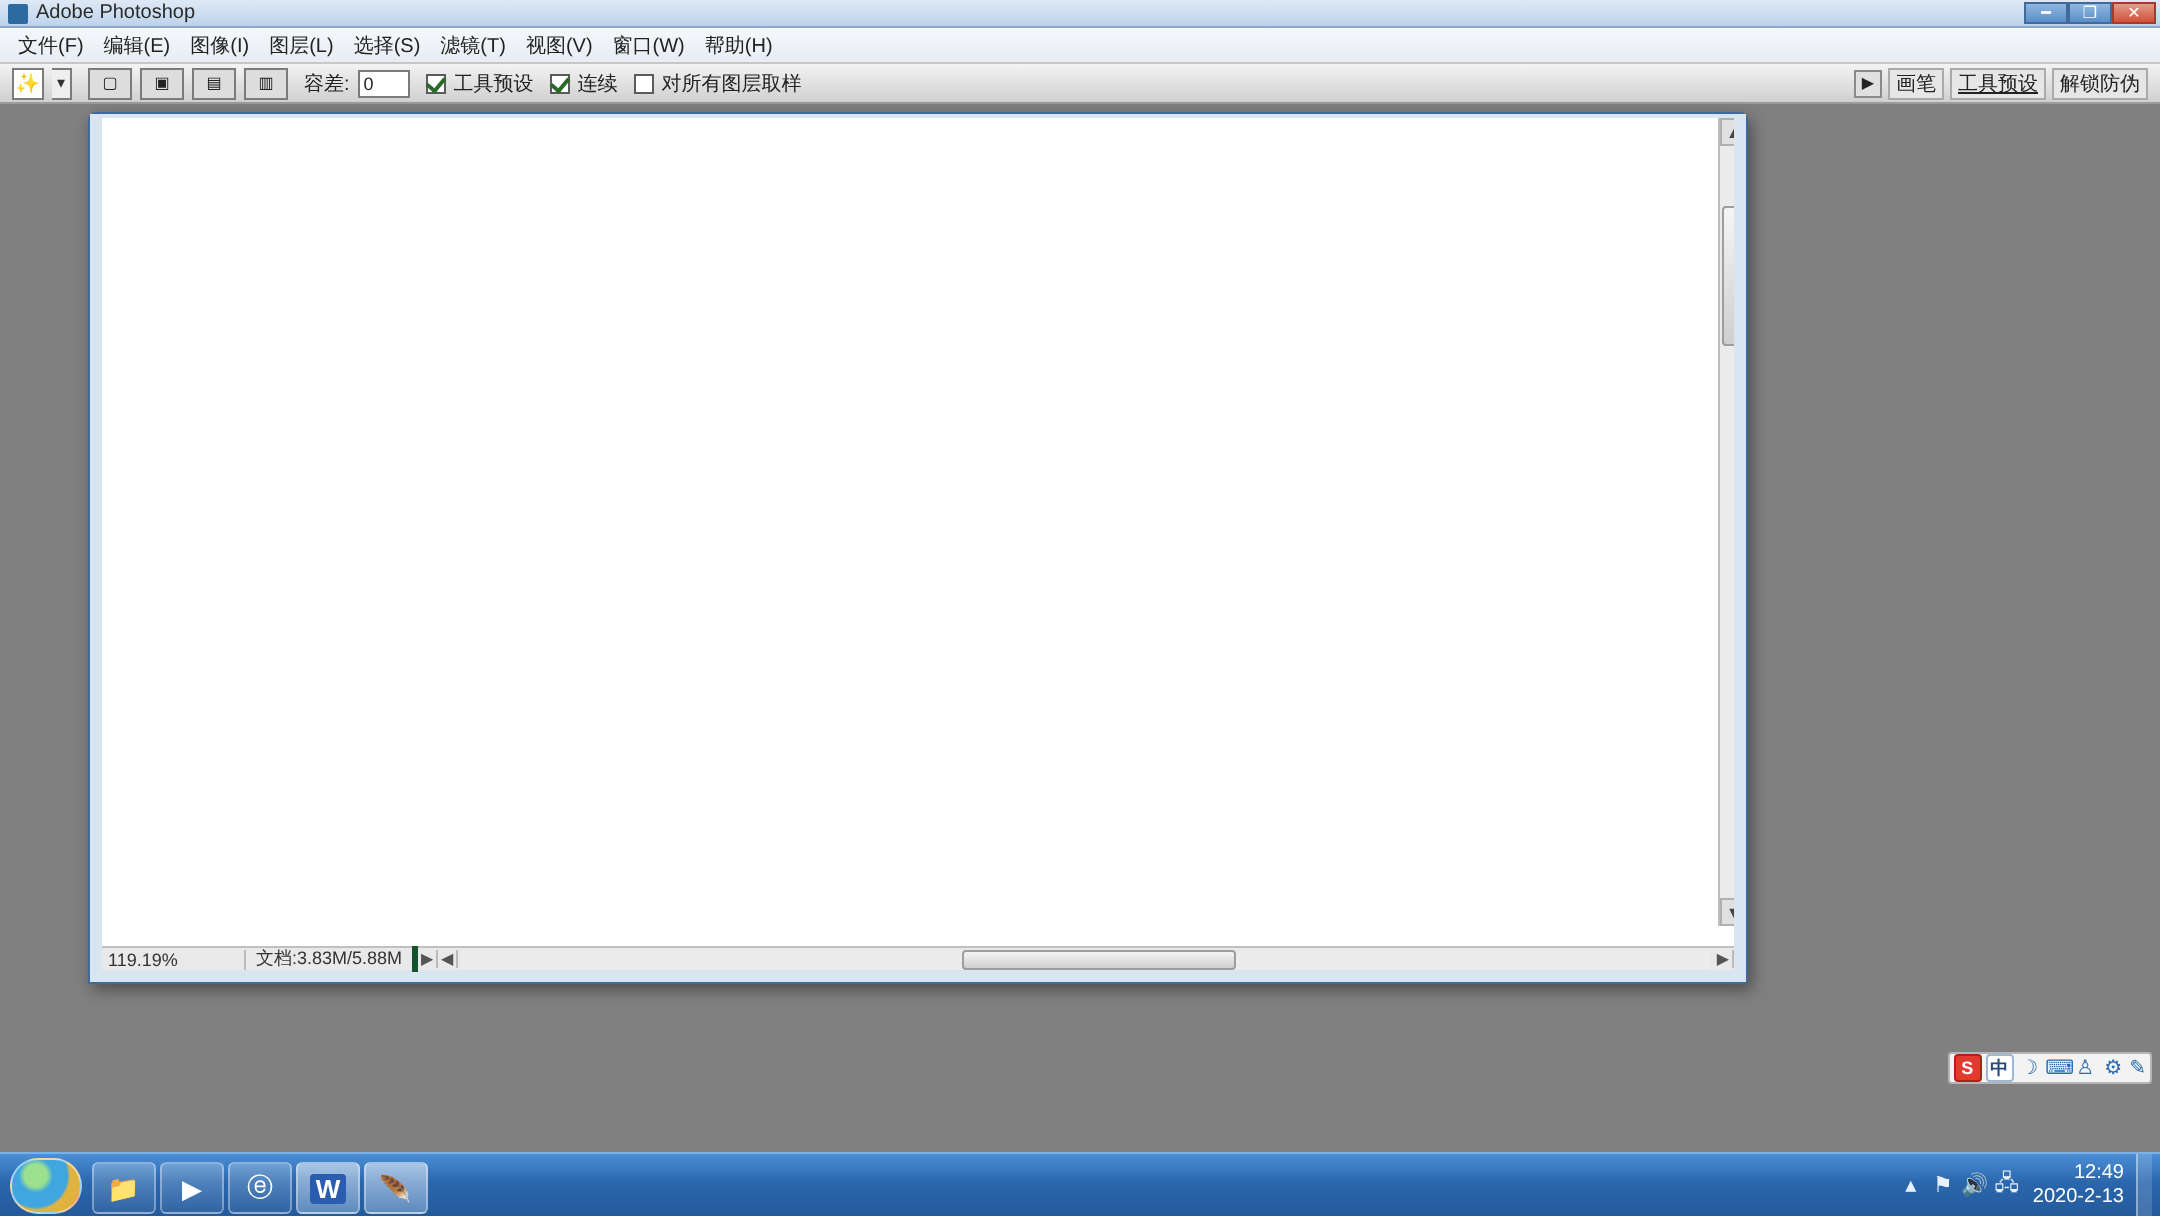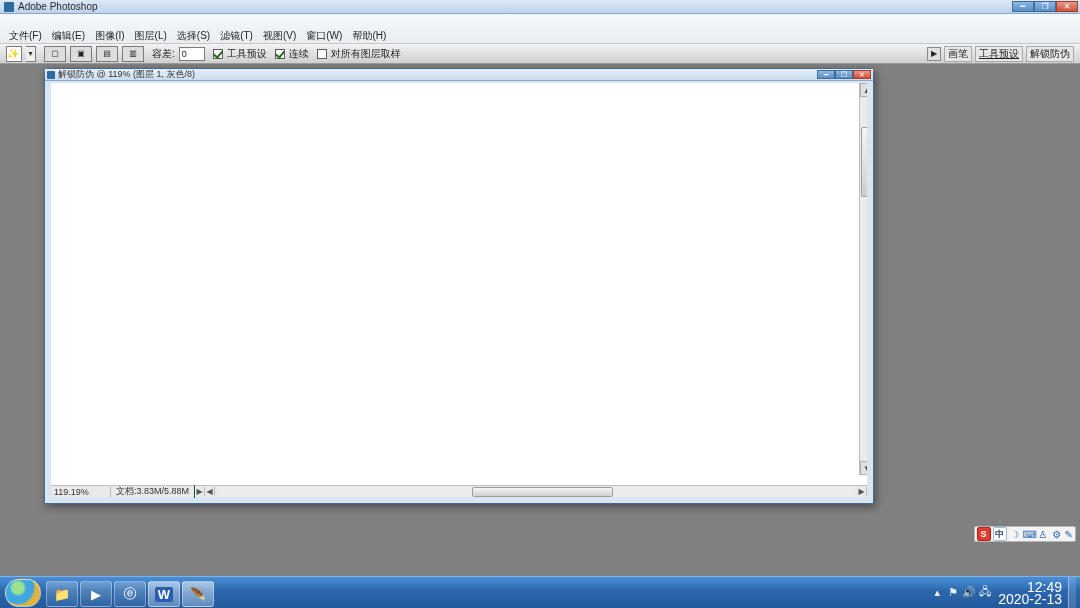--- a/index.html
+++ b/index.html
@@ -24,23 +24,23 @@
   .winbtn {
     width: 22px; height: 11px; font-size: 8px; color: #fff;
     background: linear-gradient(#8fb7e0, #5a8fc7);
     border: 1px solid #3f6a9a; display: flex; align-items: center; justify-content: center;
     cursor: pointer;
   }
   .winbtn.close { background: linear-gradient(#e49a8c, #d05138); border-color: #a43b2a; }
 
   
   .menubar {
-    height: 30px; background: linear-gradient(#f5f8fb, #e7edf3);
+    height: 18px; background: linear-gradient(#f5f8fb, #e7edf3);
     border-bottom: 1px solid #c7c7c7;
-    display: flex; align-items: flex-end; padding-left: 4px;
+    display: flex; align-items: center; padding-left: 4px;
     font-size: 10px; color: #222;
   }
   .menubar .menu-item { padding: 0 5px; cursor: pointer; }
 
   
   .optionsbar {
     height: 20px; background: linear-gradient(#f3f3f3, #d0d0d0);
     border-bottom: 1px solid #9b9b9b;
     display: flex; align-items: center; gap: 8px;
     padding: 0 6px; font-size: 10px; color: #222;
@@ -135,23 +135,23 @@
     position: absolute; left: 1px; right: 1px; top: 30px; height: 70px;
     background: linear-gradient(#f5f5f5, #cfcfcf); border: 1px solid #9e9e9e; border-radius: 2px;
   }
 
   .statusrow {
     height: 12px; background: #e9e9e9; border-top: 1px solid #c0c0c0;
     display: flex; align-items: center; font-size: 9px; color: #333;
     position: relative;
   }
   .statusrow .zoom {
-    width: 60px; padding: 0 3px; border-right: 1px solid #bbb;
-  }
-  .statusrow .info { padding: 0 5px; border-right: 1px solid #14532d; }
+    width: 72px; padding: 0 3px; border-right: 1px solid #bbb;
+  }
+  .statusrow .info { padding: 0 5px; border-right: 3px solid #14532d; }
   .statusrow .hscroll-arr {
     width: 10px; text-align: center; border-right: 1px solid #bbb; color: #555; font-size: 8px;
   }
   .statusrow .htrack {
     flex: 1; height: 10px; background: #ececec; position: relative; margin: 0 2px;
   }
   .statusrow .hthumb {
     position: absolute; top: 0; bottom: 0; left: 40%; width: 22%;
     background: linear-gradient(#f5f5f5, #cfcfcf); border: 1px solid #9e9e9e; border-radius: 2px;
   }
@@ -181,21 +181,21 @@
     width: 16px; height: 16px; background: #e23a2f; color: #fff; font-size: 10px; font-weight: bold;
     display: flex; align-items: center; justify-content: center; border-radius: 2px;
     border: 1px solid #b02018;
   }
   .ime-cn {
     width: 16px; height: 16px; background: #dbe8f5; color: #2a4a7a; font-size: 10px; font-weight: bold;
     display: flex; align-items: center; justify-content: center; border-radius: 2px;
     border: 1px solid #9fb9d5;
   }
   .tray-icon { width: 14px; height: 14px; color: #e9f2fb; font-size: 11px; display: flex; align-items: center; justify-content: center; }
-  .clock { color: #fff; font-size: 14px; text-align: right; line-height: 12px; padding: 2px 4px; }
+  .clock { color: #fff; font-size: 10px; text-align: right; line-height: 12px; padding: 2px 4px; }
   .showdesk { width: 8px; height: 32px; border-left: 1px solid rgba(255,255,255,0.4); background: rgba(255,255,255,0.15); }
 
   
   .ime-bar {
     position: absolute; right: 4px; bottom: 34px; height: 16px;
     background: #f3f3f3; border: 1px solid #b6b6b6; border-radius: 2px;
     display: flex; align-items: center; gap: 2px; padding: 0 2px;
     font-size: 10px;
   }
   .ime-bar .ime-badge { width: 14px; height: 14px; font-size: 9px; }
@@ -263,31 +263,20 @@
     <div class="mini-icon">▶</div>
     <span style="padding:0 3px;border:1px solid #aaa;background:#e6e6e6;">画笔</span>
     <span style="padding:0 3px;border:1px solid #aaa;background:#e6e6e6;text-decoration:underline;">工具预设</span>
     <span style="padding:0 3px;border:1px solid #aaa;background:#e6e6e6;">解锁防伪</span>
   </div>
 </div>
 
 <div class="workarea">
 
   <div class="docwin">
-    <div class="docwin-title">
-      <div class="title">
-        <span class="ps-logo" style="width:8px;height:8px;"></span>
-        <span>解锁防伪 @ 119% (图层 1, 灰色/8)</span>
-      </div>
-      <div class="winbtns">
-        <div class="winbtn">━</div>
-        <div class="winbtn">❐</div>
-        <div class="winbtn close">✕</div>
-      </div>
-    </div>
 
     <div class="doc-content-wrap">
       <div class="canvas-area">
         <div class="canvas">
           <div class="trace a"></div>
           <div class="trace b"></div>
           <div class="trace c"></div>
           <div class="trace d"></div>
         </div>
         <div class="vscroll">

